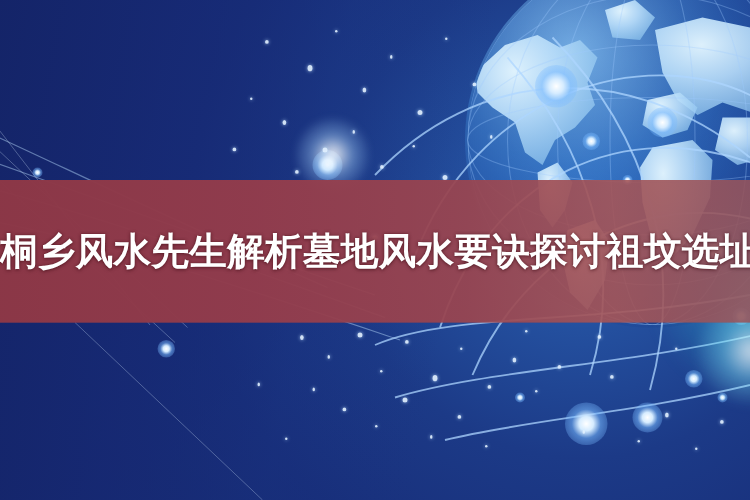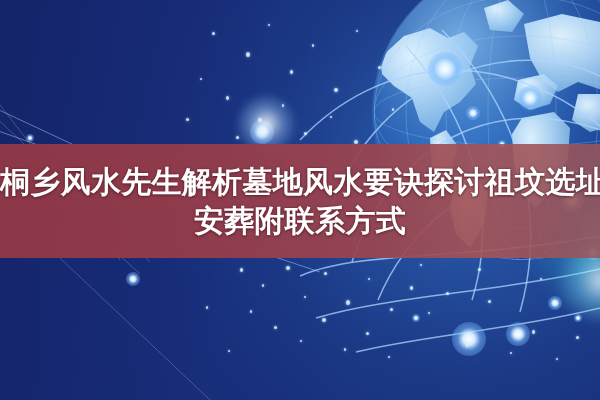--- a/index.html
+++ b/index.html
@@ -286,16 +286,15 @@
     <div class="p" style="left:228px; top:350px; width:2px; height:2px;"></div>
     <div class="p" style="left:206px; top:306px; width:2px; height:3px;"></div>
     <div class="p" style="left:420px; top:264px; width:2px; height:2px;"></div>
     <div class="p" style="left:478px; top:268px; width:3px; height:3px;"></div>
     <div class="p" style="left:540px; top:278px; width:2px; height:2px;"></div>
   </div>
 
   <div class="band">
     <div class="band-tint"></div>
     <div class="band-text l1">桐乡风水先生解析墓地风水要诀探讨祖坟选址迁坟</div>
-    <div class="band-text l2">安葬附联系方式</div>
   </div>
 
 </div>
 
 </body></html>

